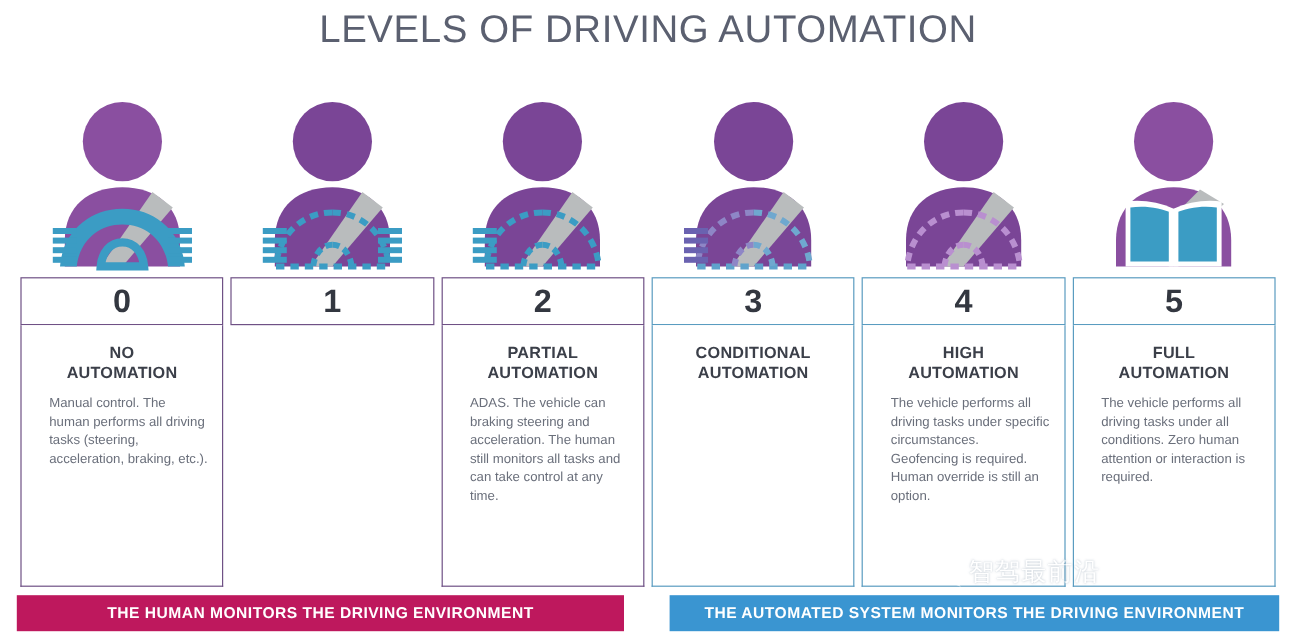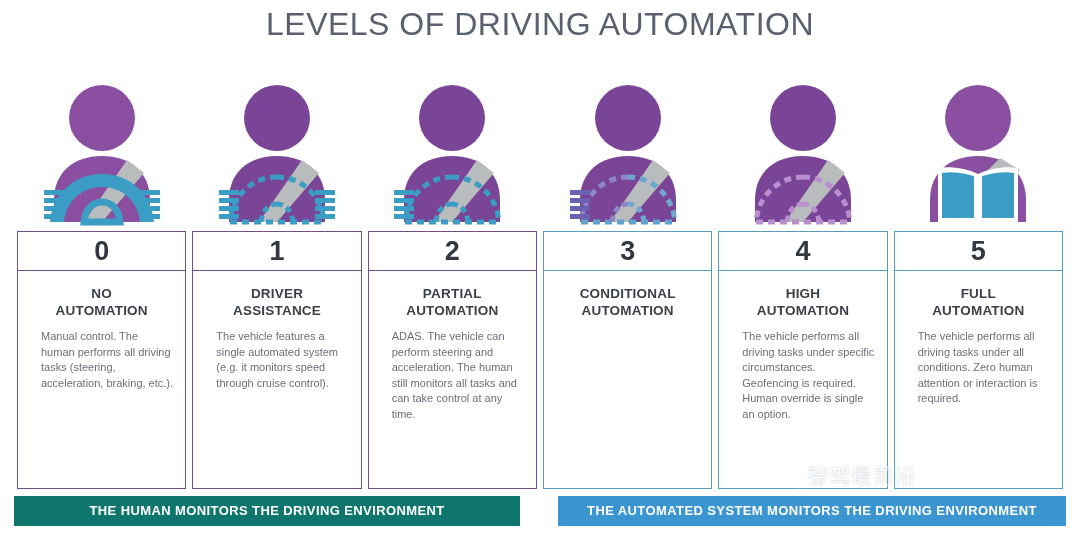--- a/index.html
+++ b/index.html
@@ -128,21 +128,21 @@
     text-align: center;
     color: #ffffff;
     font-size: 13px;
     font-weight: 600;
     letter-spacing: 0.4px;
     white-space: nowrap;
     overflow: hidden;
   }
   .banner.human {
     width: 520px;
-    background: #0f766e;
+    background: #be185d;
   }
   .banner-gap { width: 10px; }
   .banner.auto {
     width: 522px;
     background: #3a95d1;
     margin-left: 28px;
   }
 
   
   #watermark {
@@ -292,50 +292,45 @@
       <div class="card-num">0</div>
       <div class="card-body">
         <div class="card-title">NO
 AUTOMATION</div>
         <div class="card-desc">Manual control. The human performs all driving tasks (steering, acceleration, braking, etc.).</div>
       </div>
     </div>
 
     <div class="card">
       <div class="card-num">1</div>
-      <div class="card-body">
-        <div class="card-title">DRIVER
-ASSISTANCE</div>
-        <div class="card-desc">The vehicle features a single automated system (e.g. it monitors speed through cruise control).</div>
-      </div>
     </div>
 
     <div class="card">
       <div class="card-num">2</div>
       <div class="card-body">
         <div class="card-title">PARTIAL
 AUTOMATION</div>
-        <div class="card-desc">ADAS. The vehicle can perform steering and acceleration. The human still monitors all tasks and can take control at any time.</div>
+        <div class="card-desc">ADAS. The vehicle can braking steering and acceleration. The human still monitors all tasks and can take control at any time.</div>
       </div>
     </div>
 
     <div class="card blue">
       <div class="card-num">3</div>
       <div class="card-body">
         <div class="card-title">CONDITIONAL
 AUTOMATION</div>
       </div>
     </div>
 
     <div class="card blue">
       <div class="card-num">4</div>
       <div class="card-body">
         <div class="card-title">HIGH
 AUTOMATION</div>
-        <div class="card-desc">The vehicle performs all driving tasks under specific circumstances. Geofencing is required. Human override is single an option.</div>
+        <div class="card-desc">The vehicle performs all driving tasks under specific circumstances. Geofencing is required. Human override is still an option.</div>
       </div>
     </div>
 
     <div class="card blue">
       <div class="card-num">5</div>
       <div class="card-body">
         <div class="card-title">FULL
 AUTOMATION</div>
         <div class="card-desc">The vehicle performs all driving tasks under all conditions. Zero human attention or interaction is required.</div>
       </div>

